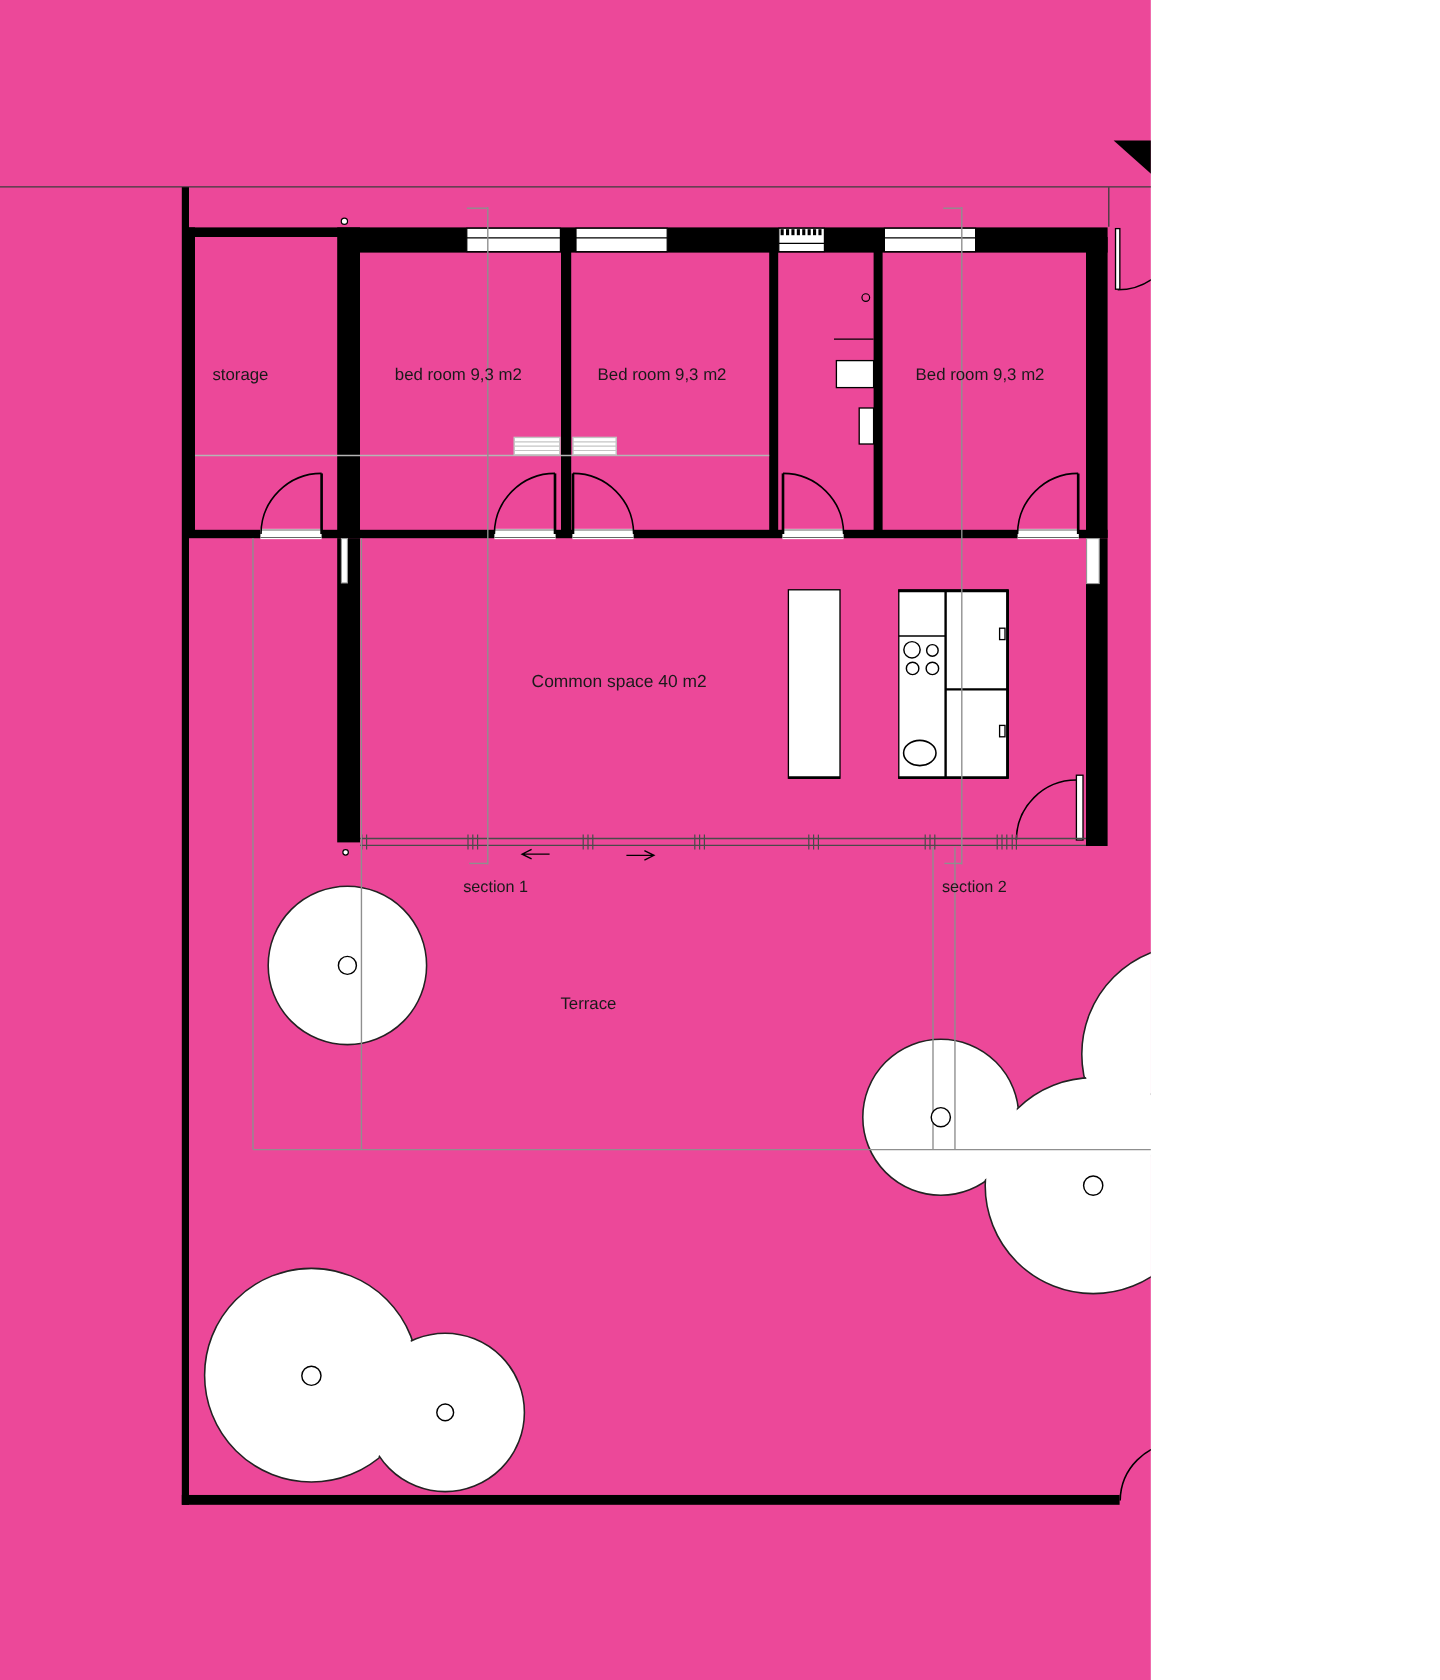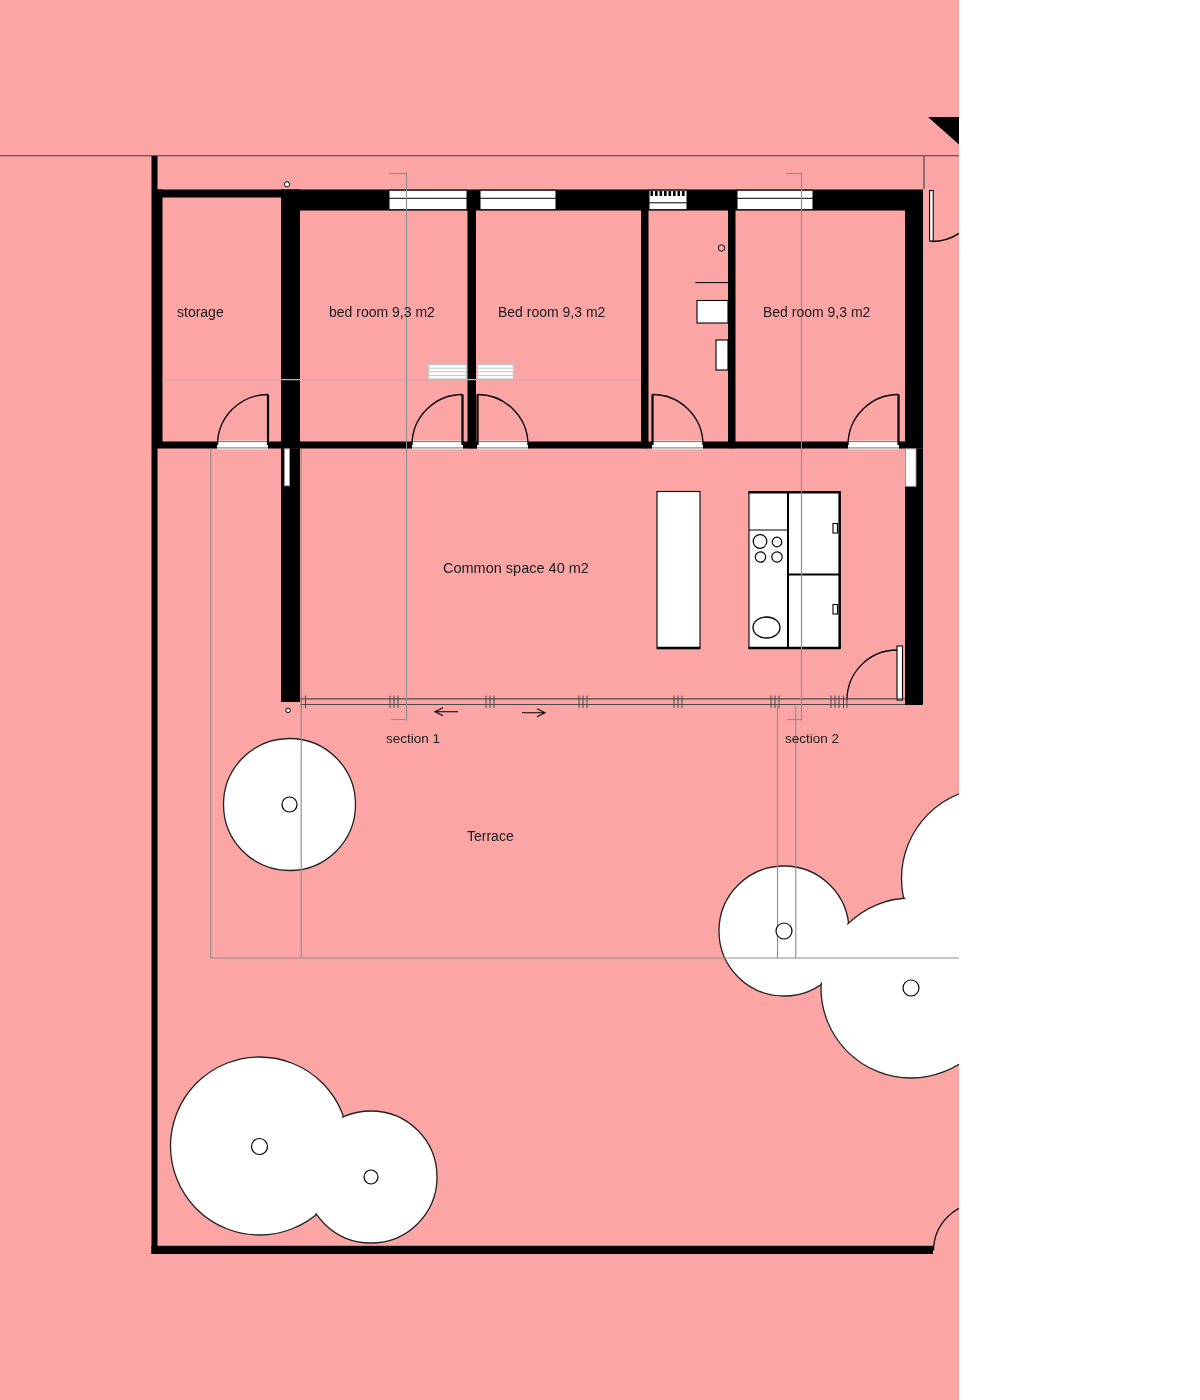--- a/index.html
+++ b/index.html
@@ -1,16 +1,16 @@
 <!DOCTYPE html>
 <html><head>
 <meta charset="utf-8">
 <style>
   html,body{margin:0;padding:0;background:#ffffff;}
-  .canvas{position:relative;width:959px;height:1400px;background:#fca5a5;overflow:hidden;
+  .canvas{position:relative;width:959px;height:1400px;background:#ec4899;overflow:hidden;
           font-family:"Liberation Sans", sans-serif;}
   svg{display:block}
   text{font-family:"Liberation Sans", sans-serif; fill:#1a1a1a;}
   .room-label{font-size:14px;}
   .big-label{font-size:14.5px;}
   .small-label{font-size:13.5px;}
   .wall{fill:#000000;stroke:none;}
   .cut{fill:#ffffff;stroke:none;}
   .fix{fill:#ffffff;stroke:#000000;stroke-width:1.1;}
   .arc{fill:none;stroke:#000000;stroke-width:1.3;}

